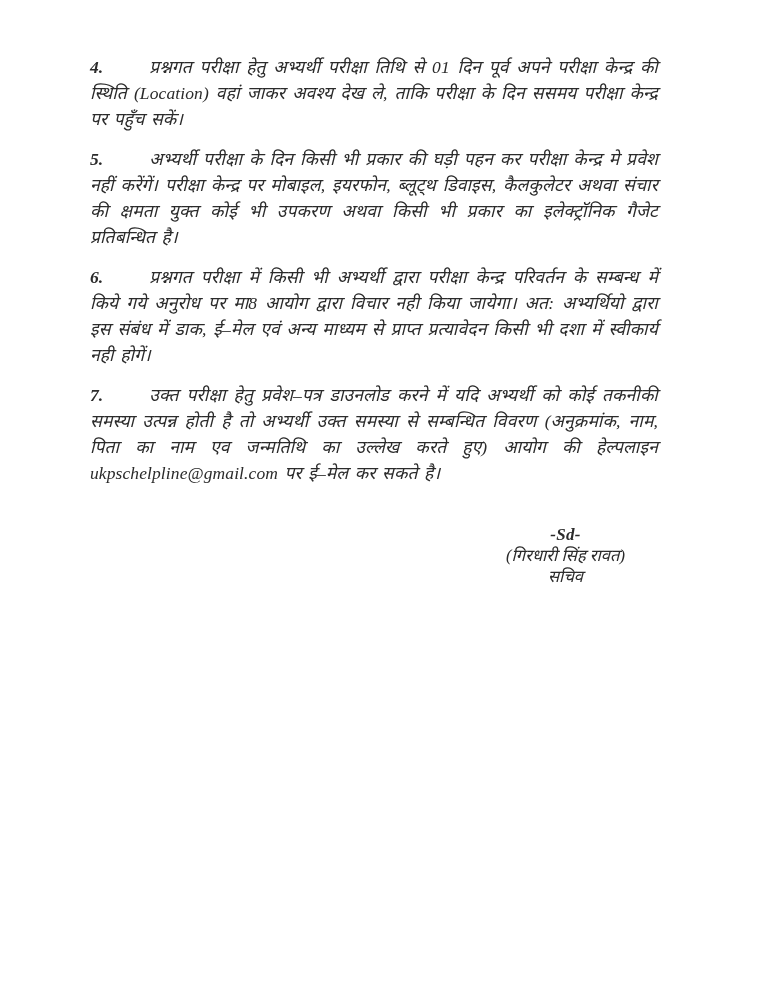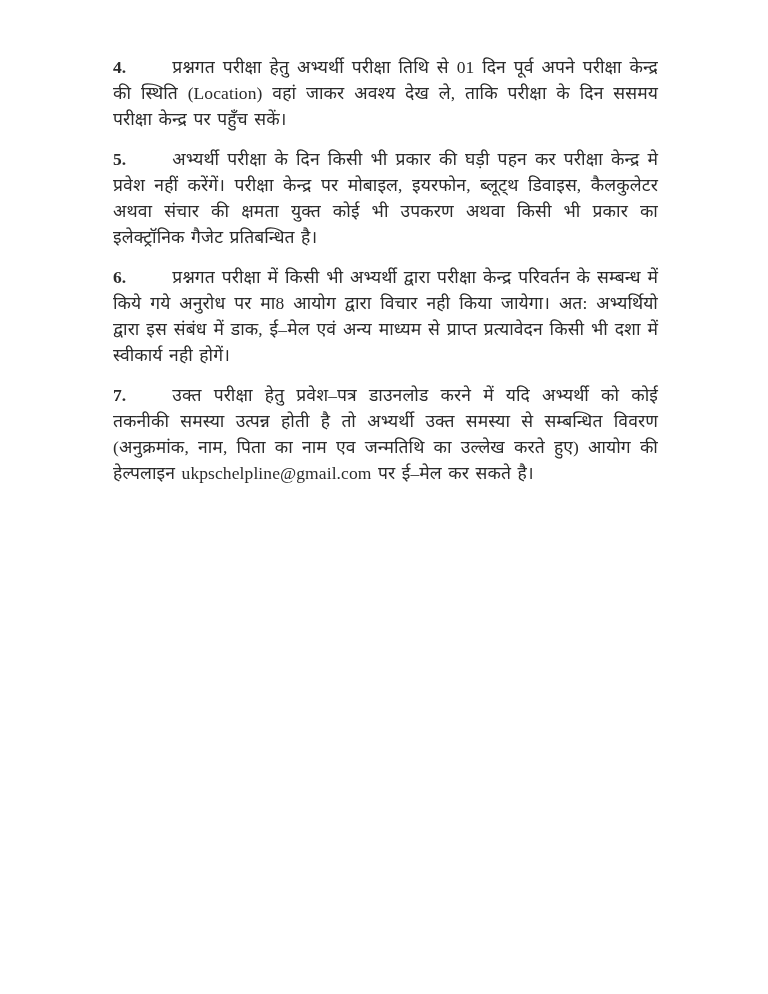--- a/index.html
+++ b/index.html
@@ -8,21 +8,22 @@
     width: 768px;
     height: 994px;
     font-family: "Liberation Serif", "DejaVu Serif", serif;
     color: #2b2b2b;
     overflow: hidden;
   }
   .page {
     width: 768px;
     height: 994px;
     background: #ffffff;
-    padding: 54px 110px 0 113px;
+    padding: 54px 110px 0 90px;
+    font-style: italic;
   }
   .para {
     font-size: 17.5px;
     line-height: 26px;
     text-align: justify;
     text-justify: inter-word;
     margin-bottom: 14px;
     letter-spacing: 0.1px;
     word-spacing: 2px;
   }
@@ -57,14 +58,19 @@
 <div class="page">
 
   <p class="para"><span class="pnum">4.</span><span class="pindent"></span><span>प्रश्नगत परीक्षा हेतु अभ्यर्थी परीक्षा तिथि से 01 दिन पूर्व अपने परीक्षा केन्द्र की स्थिति (Location) वहां जाकर अवश्य देख ले, ताकि परीक्षा के दिन ससमय परीक्षा केन्द्र पर पहुँच सकें।</span></p>
 
   <p class="para"><span class="pnum">5.</span><span class="pindent"></span><span>अभ्यर्थी परीक्षा के दिन किसी भी प्रकार की घड़ी पहन कर परीक्षा केन्द्र मे प्रवेश नहीं करेंगें। परीक्षा केन्द्र पर मोबाइल, इयरफोन, ब्लूट्थ डिवाइस, कैलकुलेटर अथवा संचार की क्षमता युक्त कोई भी उपकरण अथवा किसी भी प्रकार का इलेक्ट्रॉनिक गैजेट प्रतिबन्धित है।</span></p>
 
   <p class="para"><span class="pnum">6.</span><span class="pindent"></span><span>प्रश्नगत परीक्षा में किसी भी अभ्यर्थी द्वारा परीक्षा केन्द्र परिवर्तन के सम्बन्ध में किये गये अनुरोध पर मा8 आयोग द्वारा विचार नही किया जायेगा। अत: अभ्यर्थियो द्वारा इस संबंध में डाक, ई–मेल एवं अन्य माध्यम से प्राप्त प्रत्यावेदन किसी भी दशा में स्वीकार्य नही होगें।</span></p>
 
   <p class="para"><span class="pnum">7.</span><span class="pindent"></span><span>उक्त परीक्षा हेतु प्रवेश–पत्र डाउनलोड करने में यदि अभ्यर्थी को कोई तकनीकी समस्या उत्पन्न होती है तो अभ्यर्थी उक्त समस्या से सम्बन्धित विवरण (अनुक्रमांक, नाम, पिता का नाम एव जन्मतिथि का उल्लेख करते हुए) आयोग की हेल्पलाइन </span><span class="email">ukpschelpline@gmail.com</span><span> पर ई–मेल कर सकते है।</span></p>
 
+  <div class="signature">
+    <div class="sd">-Sd-</div>
+    <div>(गिरधारी सिंह रावत)</div>
+    <div>सचिव</div>
+  </div>
 
 </div>
 
 </body></html>

